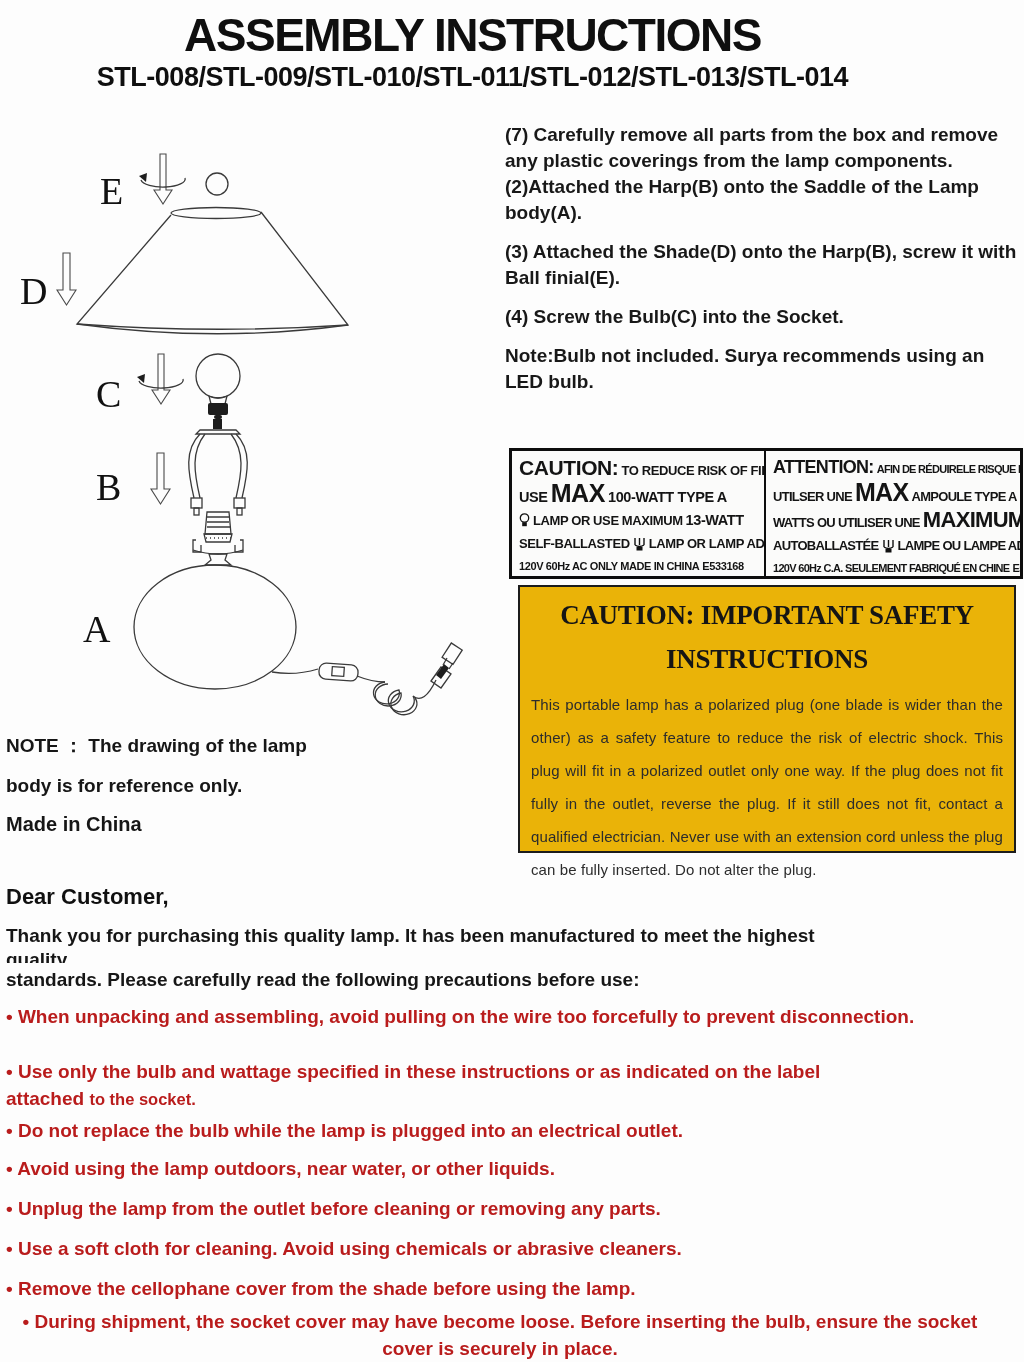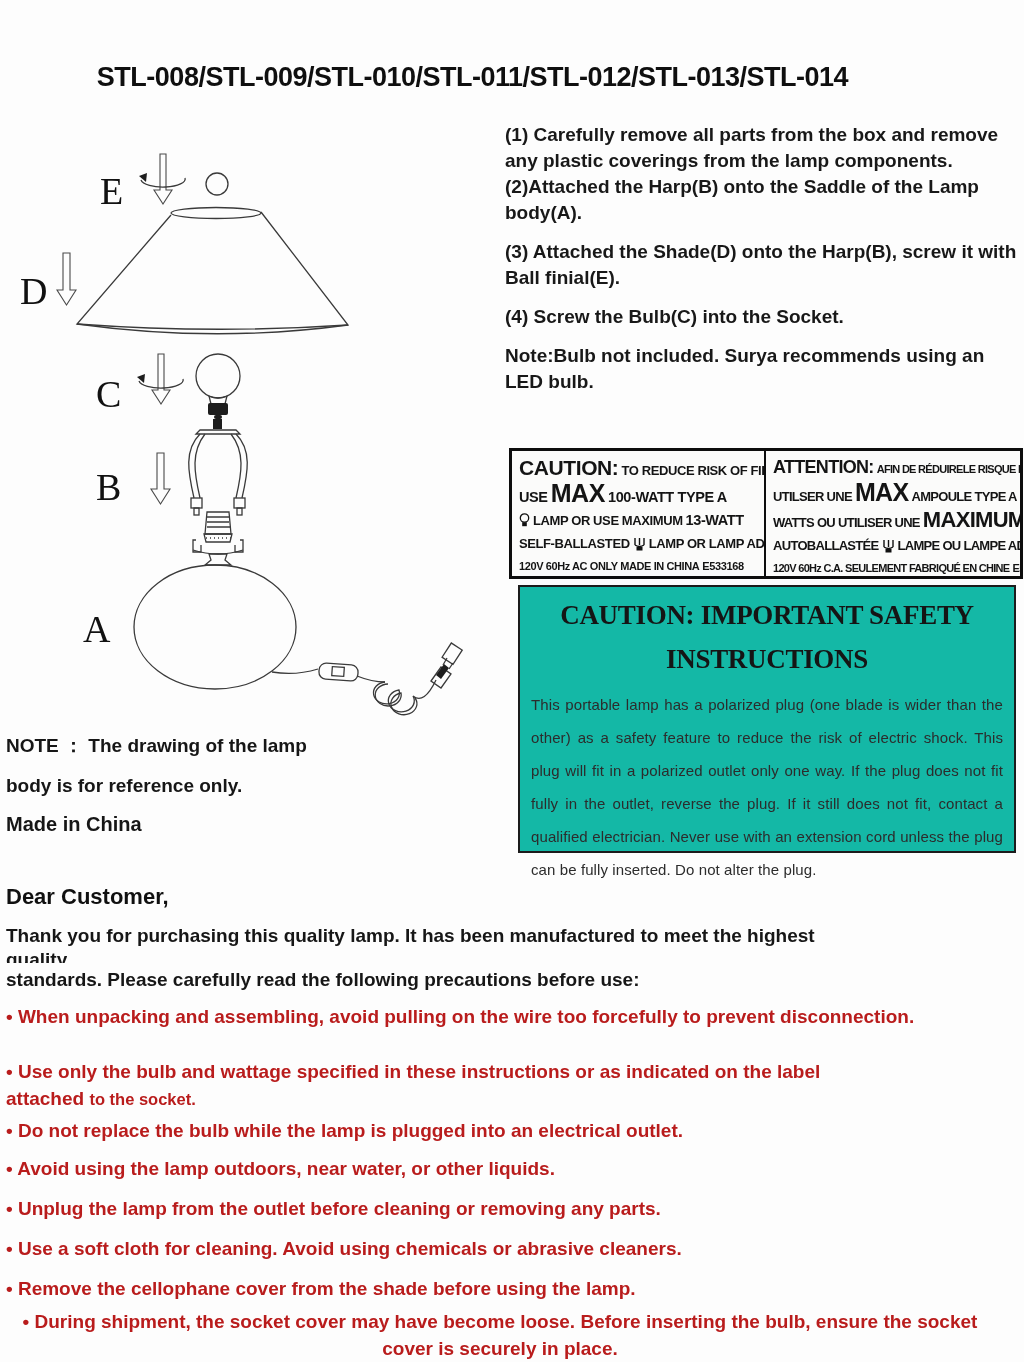--- a/index.html
+++ b/index.html
@@ -44,21 +44,21 @@
   .cl-att{font-size:18px;}
   .cl-max{font-size:25px;}
   .cl-maxfr{font-size:22px;}
   .cl-mid{font-size:14.5px;}
   .cl-sm{font-size:13px;}
   .cl-xs{font-size:11px;}
   .cl-icon{align-self:center;flex:none;}
   
   .safety-box{
     position:absolute;left:518px;top:585px;width:498px;height:268px;
-    border:2px solid #1c1c1c;background:#14b8a6;box-sizing:border-box;
+    border:2px solid #1c1c1c;background:#eab308;box-sizing:border-box;
     padding:6px 11px 12px 11px;
   }
   .safety-title{
     font-family:"Liberation Serif",serif;font-weight:bold;font-size:27px;
     text-align:center;line-height:44px;color:#151515;letter-spacing:-0.3px;
   }
   .safety-body{
     margin:7px 0 0 0;font-size:15px;line-height:33px;text-align:justify;
     color:#2c2c2c;letter-spacing:0.1px;
   }
@@ -84,20 +84,21 @@
   .b5{top:1234px;}
   .b6{top:1274px;}
   .b7{top:1308px;line-height:27px;text-align:center;}
   .small-suffix{font-size:16.5px;}
 </style>
 </head>
 <body>
 
 <div class="page">
 
+  <h1 class="title">ASSEMBLY INSTRUCTIONS</h1>
   <h2 class="models">STL-008/STL-009/STL-010/STL-011/STL-012/STL-013/STL-014</h2>
 
   <div class="diagram">
     <svg width="500" height="615" viewBox="0 0 500 615" xmlns="http://www.w3.org/2000/svg">
 
       <text x="100" y="84" class="part-letter">E</text>
       <g>
         <path class="arrow" d="M160 34 h6 v36 h6 l-9 14 -9 -14 h6 Z"></path>
         <path class="sketch" d="M141 60 a22 8 0 1 0 44 -2"></path>
         <path class="sketch-fill" d="M139 56 l8 -3 -1 9 Z"></path>
@@ -175,21 +176,21 @@
           <path class="sketch" d="M431 561 l10 -14 10 7 -10 14 Z"></path>
           <path class="sketch-fill" d="M436 555 l8 -11 5 4 -8 11 Z"></path>
           <path class="sketch" d="M443 545 l4 -7 M449 549 l4 -6"></path>
           <rect class="sketch" x="446" y="525" width="13" height="17" transform="rotate(33 452 533)"></rect>
         </g>
       </g>
     </svg>
   </div>
 
   <div class="steps">
-    <p>(1) Carefully remove all parts from the box and remove any plastic coverings from the lamp components.</p>
+    <p>(7) Carefully remove all parts from the box and remove any plastic coverings from the lamp components.</p>
     <p>(2)Attached the Harp(B) onto the Saddle of the Lamp body(A).</p>
     <p class="gap">(3) Attached the Shade(D) onto the Harp(B), screw it with Ball finial(E).</p>
     <p class="gap">(4) Screw the Bulb(C) into the Socket.</p>
     <p class="gap">Note:Bulb not included. Surya recommends using an LED bulb.</p>
   </div>
 
   <div class="caution-label">
     <div class="cl-col en">
       <div class="cl-line">
         <span class="cl-big">CAUTION:</span>

